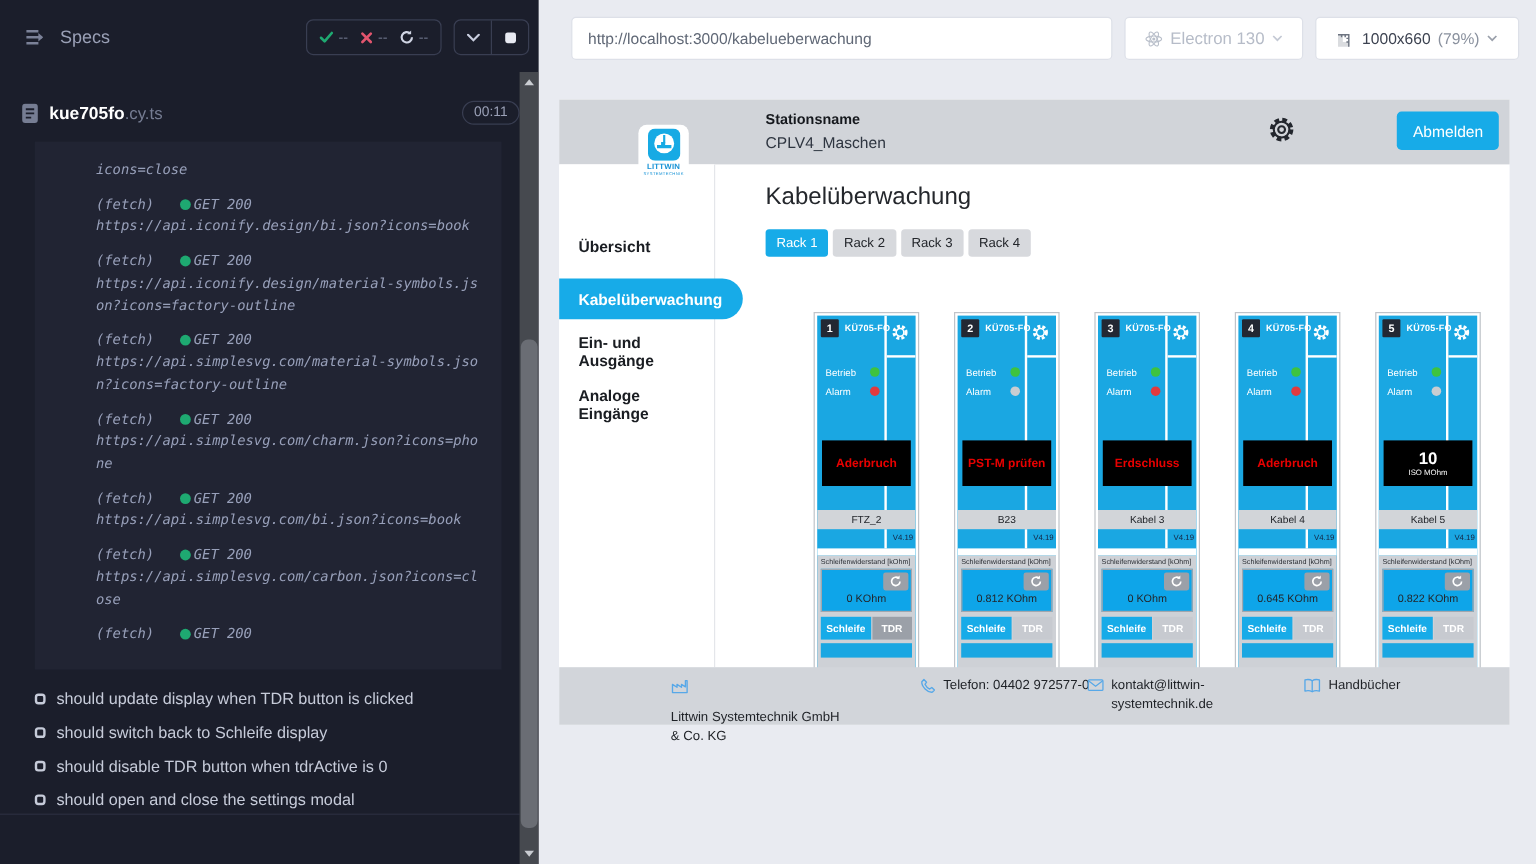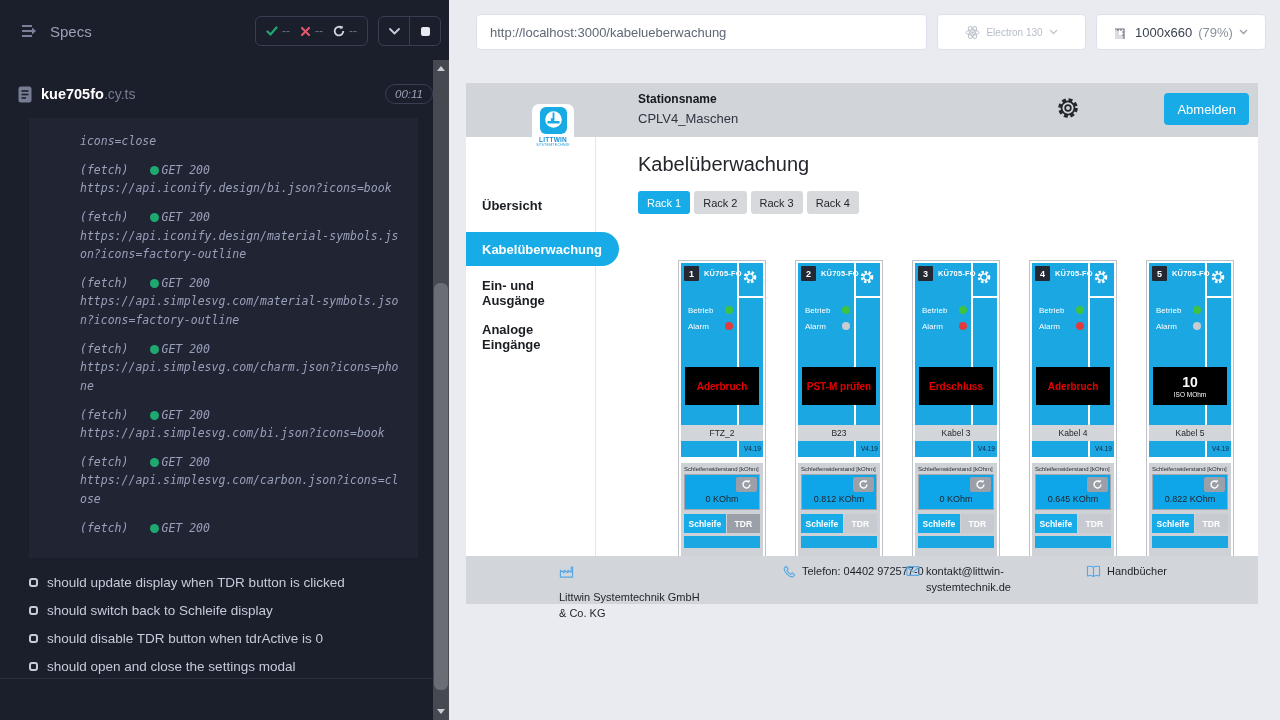--- a/index.html
+++ b/index.html
@@ -15,21 +15,21 @@
   .stat-group:last-child { margin-right:0; }
   .stat-group .glyph { margin-right:4px; display:flex; }
   .lp-controls { display:flex; align-items:center; height:30px; border:1px solid #393e52; border-radius:6px; margin-left:10px; }
   .ctrl-seg { width:30px; height:100%; display:flex; align-items:center; justify-content:center; }
   .ctrl-div { width:1px; height:100%; background:#393e52; }
   .stop-square { width:9px; height:9px; background:#e8eaf2; border-radius:2px; }
 
   .spec-row { margin-top:14px; height:36px; display:flex; align-items:center; padding:0 16px 0 18px; }
   .spec-name { font-size:14.5px; font-weight:bold; color:#fff; margin-left:9px; }
   .spec-ext { font-size:14px; color:#767d93; font-weight:normal; }
-  .spec-timer { margin-left:auto; border:1px solid #393e52; border-radius:13px; padding:3px 9px; font-size:11.5px; color:#9aa0b6;font-style:italic; }
+  .spec-timer { margin-left:auto; border:1px solid #393e52; border-radius:13px; padding:3px 9px; font-size:11.5px; color:#9aa0b6; }
 
   .log-block { position:absolute; left:29px; top:118px; width:389px; height:440px; background:#212433;
     padding:14px 16px 12px 51px; font-family:"DejaVu Sans Mono", monospace; font-style:italic;
     font-size:11.5px; color:#98a0ba; line-height:1.62; }
   .log-entry { margin-bottom:10px; }
   .fetch-line { white-space:nowrap; }
   .fetch-status { margin-left:22px; }
   .log-dot { display:inline-block; width:9px; height:9px; border-radius:50%; background:#1ea971; margin-right:2px; vertical-align:-1px; }
   .log-url { word-break:break-all; }
 
@@ -42,21 +42,21 @@
   .main-scrollbar { position:absolute; left:433px; top:60px; width:16px; height:660px; background:#46494f; }
   .sb-arrow { position:absolute; left:4px; width:0; height:0; border-left:4px solid transparent; border-right:4px solid transparent; }
   .sb-up { top:6px; border-bottom:5px solid #c9ccd1; }
   .sb-down { bottom:6px; border-top:5px solid #c9ccd1; }
   .sb-thumb { position:absolute; left:1px; top:223px; width:14px; height:407px; background:#6a6d74; border-radius:6px; }
 
   
   .right-area { position:absolute; left:449px; top:0; width:831px; height:720px; background:#e9ebf1; }
   .top-bar { position:relative; height:60px; }
   .url-box { position:absolute; left:27px; top:14px; width:451px; height:36px; background:#fff; border:1px solid #dde0e8; border-radius:4px; display:flex; align-items:center; padding-left:13px; font-size:13px; color:#60play; color:#606876; }
-  .browser-box { position:absolute; left:488px; top:14px; width:149px; height:36px; background:#fff; border:1px solid #dde0e8; border-radius:4px; display:flex; align-items:center; justify-content:center; gap:6px; font-size:10px; color:#b6bcc8; }
+  .browser-box { position:absolute; left:488px; top:14px; width:149px; height:36px; background:#fff; border:1px solid #dde0e8; border-radius:4px; display:flex; align-items:center; justify-content:center; gap:6px; font-size:14px; color:#b6bcc8; }
   .size-box { position:absolute; left:647px; top:14px; width:170px; height:36px; background:#fff; border:1px solid #dde0e8; border-radius:4px; display:flex; align-items:center; justify-content:center; gap:6px; font-size:13px; }
   .size-main { color:#3c4250; }
   .size-zoom { color:#8a919e; }
 
   
   .aut { position:absolute; left:17px; top:83px; width:792px; height:521px; background:#fff; }
   .app-header { position:absolute; top:0; left:0; right:0; height:54px; background:#d1d4d9; }
   .logo-card { position:absolute; left:66px; top:21px; width:42px; height:49px; background:#fff; border-radius:7px; z-index:3; display:flex; flex-direction:column; align-items:center; padding-top:3px; }
   .logo-text { font-size:6.5px; font-weight:bold; color:#1793d6; margin-top:2px; letter-spacing:0.2px; }
   .logo-sub { font-size:3.5px; color:#1793d6; letter-spacing:0.3px; }
@@ -107,21 +107,21 @@
   .btn-schleife { flex:1.25; background:#17abe8; color:#fff; font-size:8.5px; font-weight:bold; display:flex; align-items:center; justify-content:center; border:none; cursor:pointer; font-family:"Liberation Sans", sans-serif; }
   .btn-tdr { flex:1; color:#fff; font-size:8.5px; font-weight:bold; display:flex; align-items:center; justify-content:center; border:none; cursor:pointer; font-family:"Liberation Sans", sans-serif; }
   .tdr-enabled { background:#9ba0a8; }
   .tdr-disabled { background:#c7cad0; }
   .blue-strip { margin-top:3px; height:12px; background:#1aa7e2; }
 
   .app-footer { position:absolute; left:0; right:0; bottom:0; height:48px; background:#d2d5da; z-index:5; }
   .f-item { position:absolute; top:8px; display:flex; gap:6px; font-size:11px; color:#1e2126; line-height:1.45; }
   .f-icon { flex:none; margin-top:1px; }
   .f1 { left:93px;flex-direction:column; } .f1 .f-text { max-width:150px; }
-  .f2 { left:316px; } .f2 .f-text { max-width:122px; }
+  .f2 { left:300px; } .f2 .f-text { max-width:122px; }
   .f3 { left:440px; } .f3 .f-text { max-width:102px; }
   .f4 { left:620px; }
 </style>
 </head>
 <body>
 
 <div class="screen">
 
   <div class="left-panel">
     <div class="lp-header">

